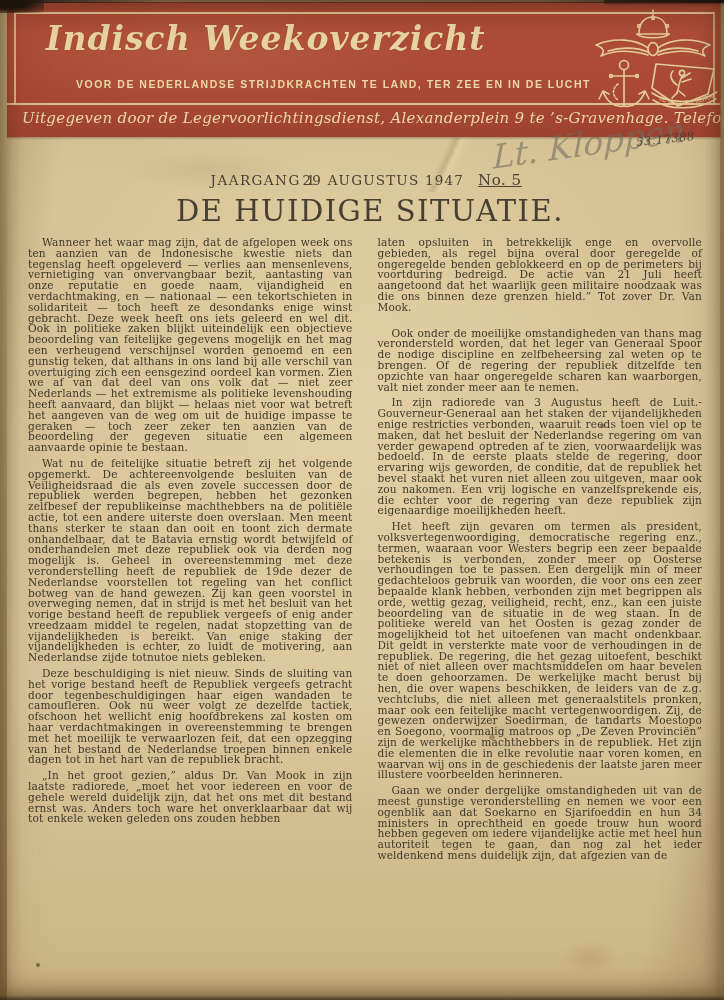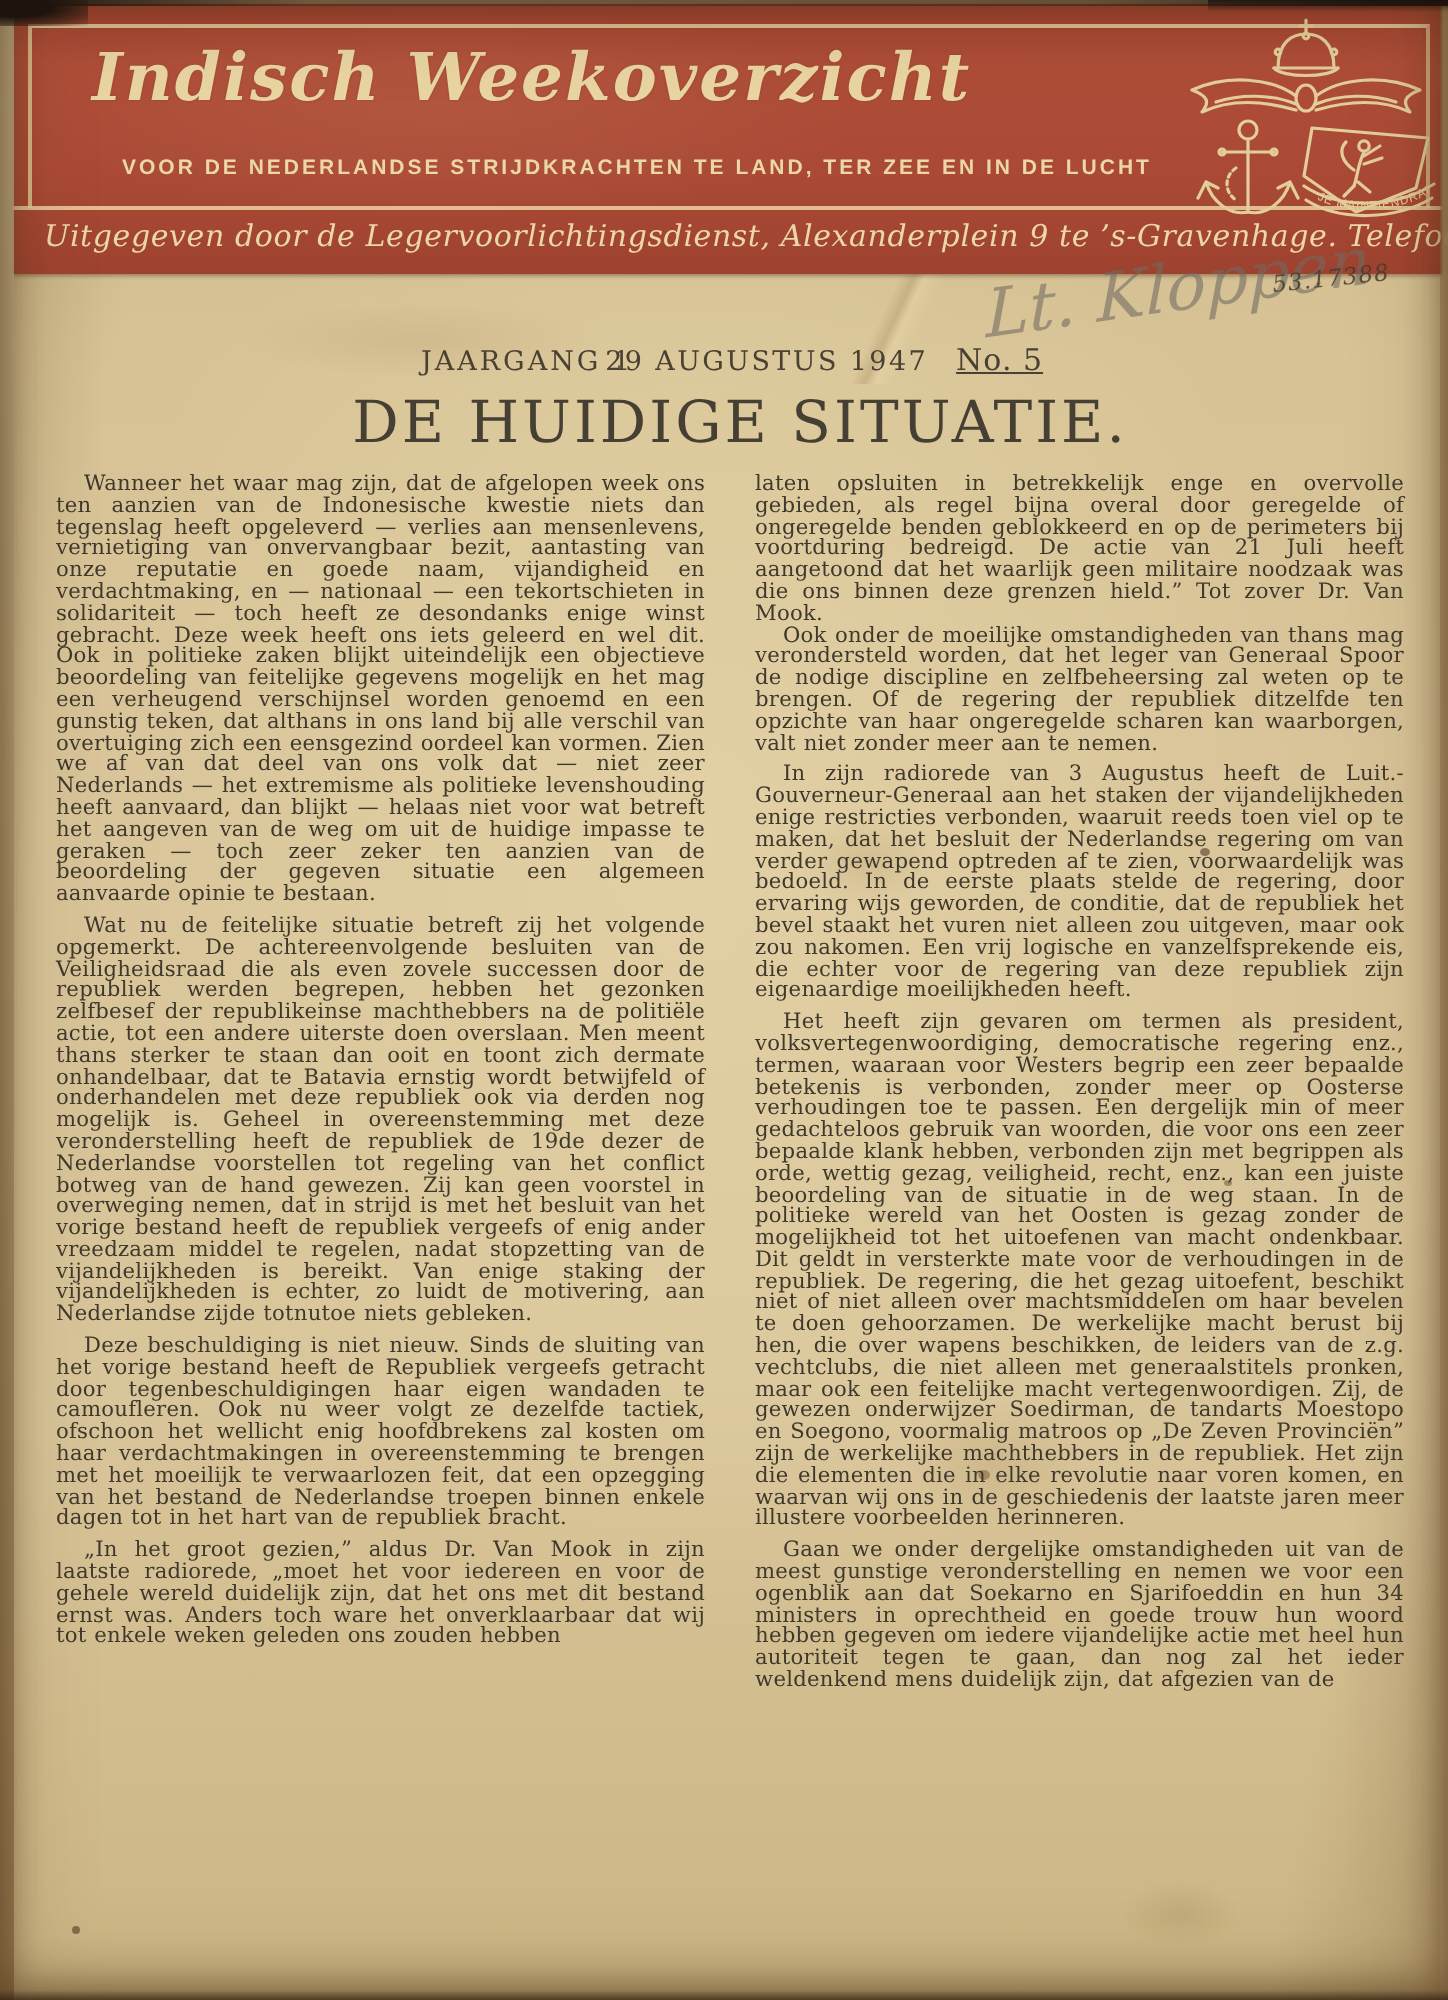--- a/index.html
+++ b/index.html
@@ -43,21 +43,21 @@
       radial-gradient(ellipse 300px 80px at 30% 40%, rgba(222,160,120,0.12), rgba(0,0,0,0) 70%),
       linear-gradient(180deg,#9d4130 0%,#ae4d38 22%,#aa4a36 62%,#9e4230 100%);
     box-shadow:0 1px 2px rgba(60,30,15,.4);}
   .mast-frame{position:absolute;top:10px;left:8px;right:6px;height:90px;
     border-top:2px solid rgba(232,212,160,.85);border-left:2px solid rgba(232,212,160,.8);border-right:2px solid rgba(232,212,160,.7);}
   .mast-sep{position:absolute;top:101px;left:0;right:0;height:2px;background:rgba(232,212,160,.85);}
   .mast-title{position:absolute;top:17px;left:28px;width:580px;
     font-family:"DejaVu Serif",serif;font-style:italic;font-weight:bold;
     font-size:33px;letter-spacing:1px;color:#e9d5a2;white-space:nowrap;
     text-shadow:0 0 1px rgba(120,60,35,.5);margin-left:12px;}
-  .mast-subtitle{position:absolute;top:76px;left:55px;
+  .mast-subtitle{position:absolute;top:76px;left:70px;
     font-family:"Liberation Sans",sans-serif;font-weight:bold;
     font-size:10.5px;letter-spacing:1.5px;color:#ecd8a6;white-space:nowrap;text-align:right;}
   .mast-imprint{position:absolute;top:107px;left:16px;
     font-family:"DejaVu Serif",serif;font-style:italic;
     font-size:15px;letter-spacing:.3px;color:#ecd8a6;white-space:nowrap;}
   .emblems{position:absolute;top:6px;left:580px;width:136px;height:108px;color:#e3cd99;}
   .emblems svg{position:absolute;stroke:#e3cd99;fill:none;stroke-width:1.6;stroke-linecap:round;stroke-linejoin:round;}
   .emb-air{top:0;left:6px;width:122px;height:54px;}
   .emb-anchor{top:50px;left:12px;width:52px;height:58px;}
   .emb-shield{top:52px;left:62px;width:70px;height:56px;}
@@ -81,21 +81,21 @@
     font-family:"DejaVu Serif",serif;font-weight:normal;}
   
   .columns{position:absolute;top:237px;left:28px;width:674px;z-index:10;
     display:flex;gap:25px;color:#3f392d;}
   .col{width:333px;
     font-size:10.6px;line-height:10.8px;letter-spacing:.12px;word-spacing:.4px;
     text-align:justify;}
   .col p{margin:0;text-indent:14px;}
   .col p + p{margin-top:5px;}
   .col p.no-indent{text-indent:0;}
-  .col p.flush{margin-top:0;}
+  .col p.flush{margin-top:15px;}
 </style>
 </head>
 <body>
 
 <div class="page">
 
   <div class="stain s1"></div>
   <div class="stain s2"></div>
   <div class="stain s3"></div>
   <div class="stain s4"></div>

